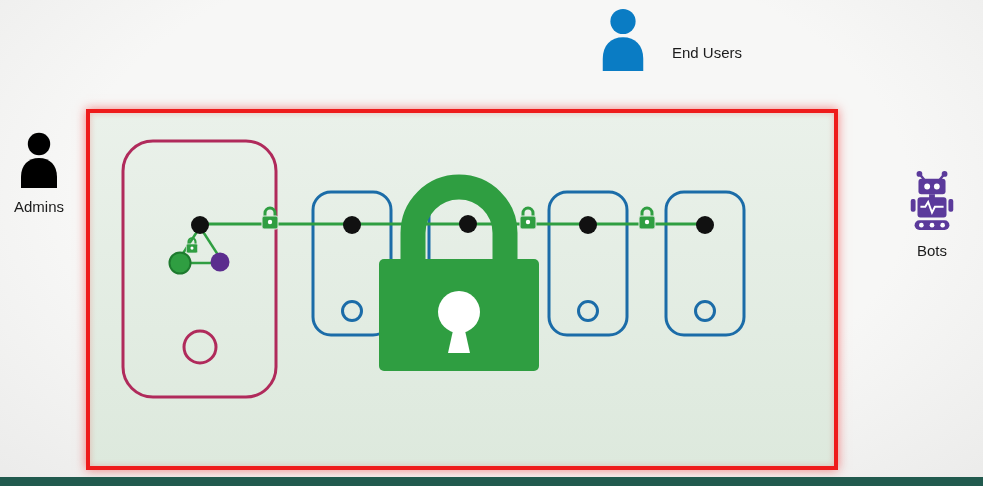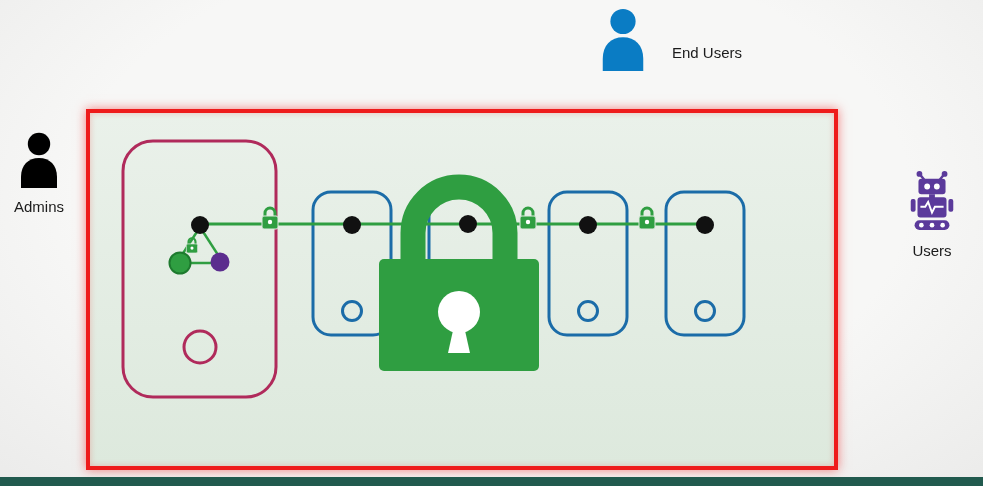--- a/index.html
+++ b/index.html
@@ -125,17 +125,17 @@
         <rect x="15" y="28" width="30" height="21" rx="3"></rect>
         <rect x="12" y="52" width="36" height="10" rx="5"></rect>
       </g>
       <circle cx="25" cy="17" r="3" fill="#ffffff"></circle>
       <circle cx="35" cy="17" r="3" fill="#ffffff"></circle>
       <polyline points="18,38 23,38 26,33 30,44 33,38 42,38" fill="none" stroke="#ffffff" stroke-width="2"></polyline>
       <circle cx="19" cy="57" r="2.4" fill="#ffffff"></circle>
       <circle cx="30" cy="57" r="2.4" fill="#ffffff"></circle>
       <circle cx="41" cy="57" r="2.4" fill="#ffffff"></circle>
     </svg>
-    <div class="label">Users</div>
+    <div class="label">Bots</div>
   </div>
 
   <div class="bottom-bar"></div>
 </div>
 
 </body></html>

